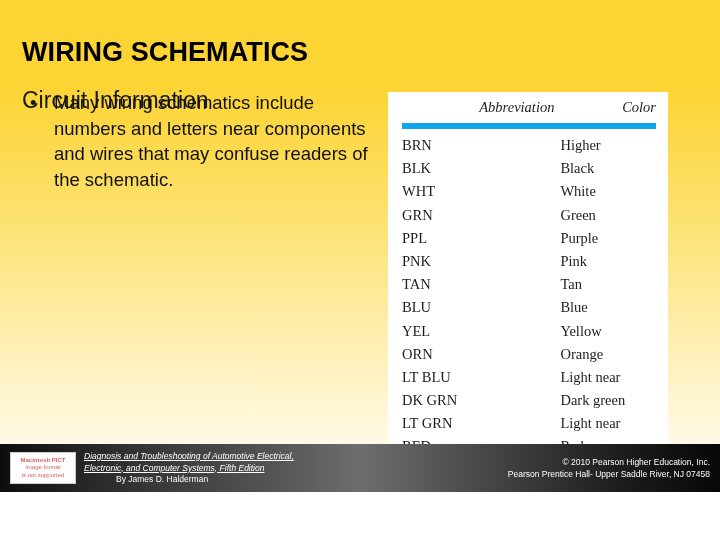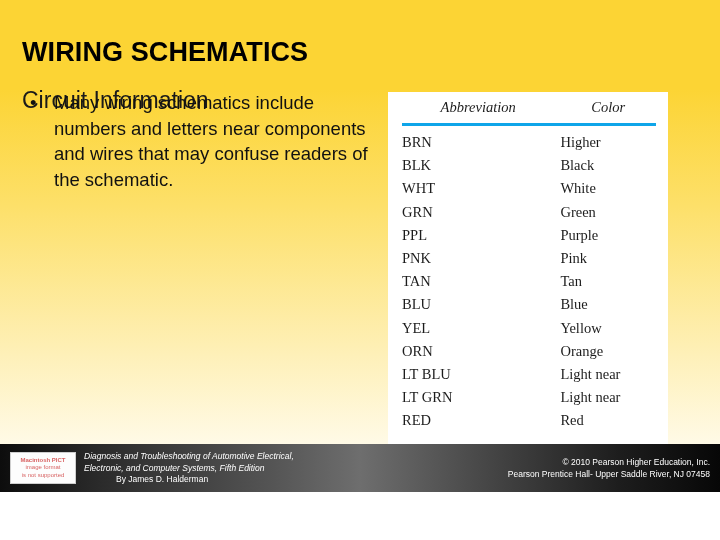--- a/index.html
+++ b/index.html
@@ -90,23 +90,23 @@
   #table-panel table {
     width: 100%;
     border-collapse: collapse;
     font-family: "Liberation Serif", serif;
   }
   #table-panel th {
     font-size: 14.5px;
     font-style: italic;
     font-weight: normal;
     color: #1c1c1c;
-    text-align: center;
+    text-align: right;
     padding: 0 0 7px 0;
-    border-bottom: 3px solid #0ea5e9;
+    border-bottom: 6px solid #0ea5e9;
   }
   #table-panel th.col-color,
   #table-panel td.col-color {
     padding-left: 6px;
     width: 40%;
   }
   #table-panel tbody tr:first-child td {
     padding-top: 8px;
   }
   #table-panel td {
@@ -137,20 +137,21 @@
     position: absolute;
     left: 84px;
     top: 7px;
     font-size: 8.5px;
     line-height: 11.5px;
     color: #ffffff;
   }
   #footer-citation .cite-italic {
     font-style: italic;
     display: block;
+    text-decoration: underline;
   }
   #footer-citation .cite-plain {
     display: block;
     padding-left: 32px;
   }
   #footer-copyright {
     position: absolute;
     right: 10px;
     top: 12px;
     text-align: right;
@@ -252,20 +253,24 @@
         </tr>
         <tr>
           <td class="col-abbr">ORN</td>
           <td class="col-color">Orange</td>
         </tr>
         <tr>
           <td class="col-abbr">LT BLU</td>
           <td class="col-color">Light near</td>
         </tr>
         <tr>
+          <td class="col-abbr">DK GRN</td>
+          <td class="col-color">Dark green</td>
+        </tr>
+        <tr>
           <td class="col-abbr">LT GRN</td>
           <td class="col-color">Light near</td>
         </tr>
         <tr>
           <td class="col-abbr">RED</td>
           <td class="col-color">Red</td>
         </tr>
 
       </tbody>
     </table>

